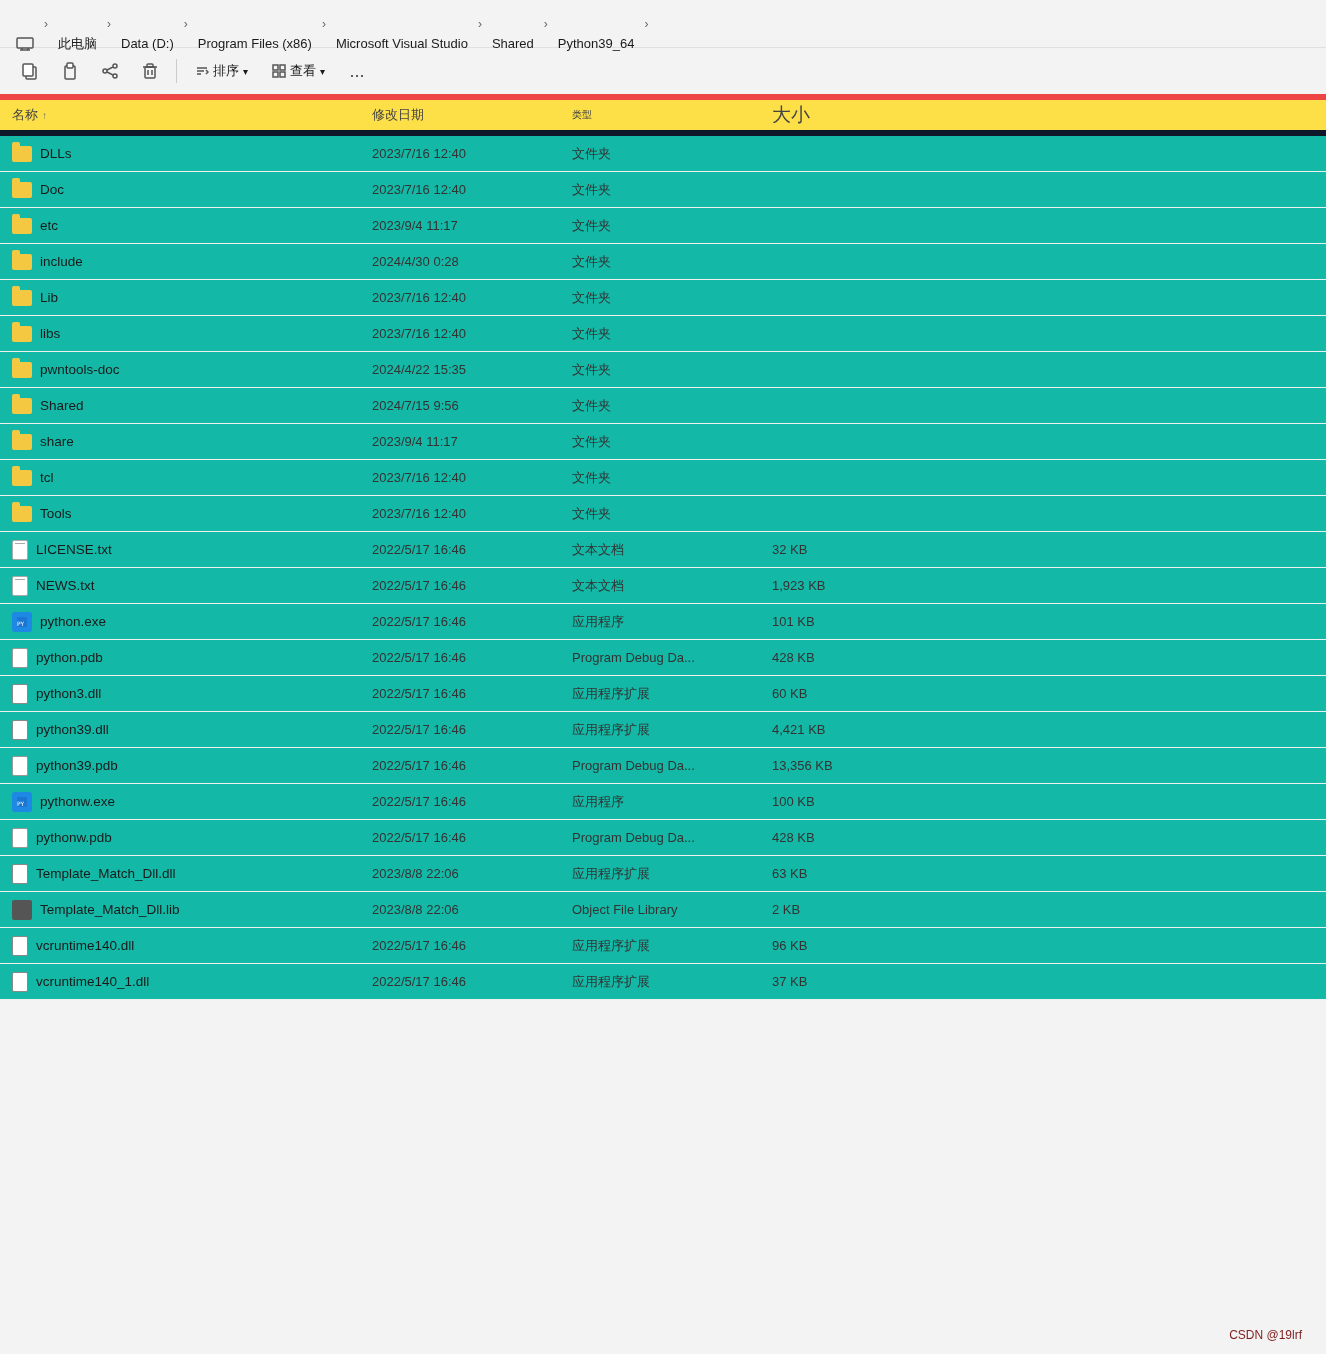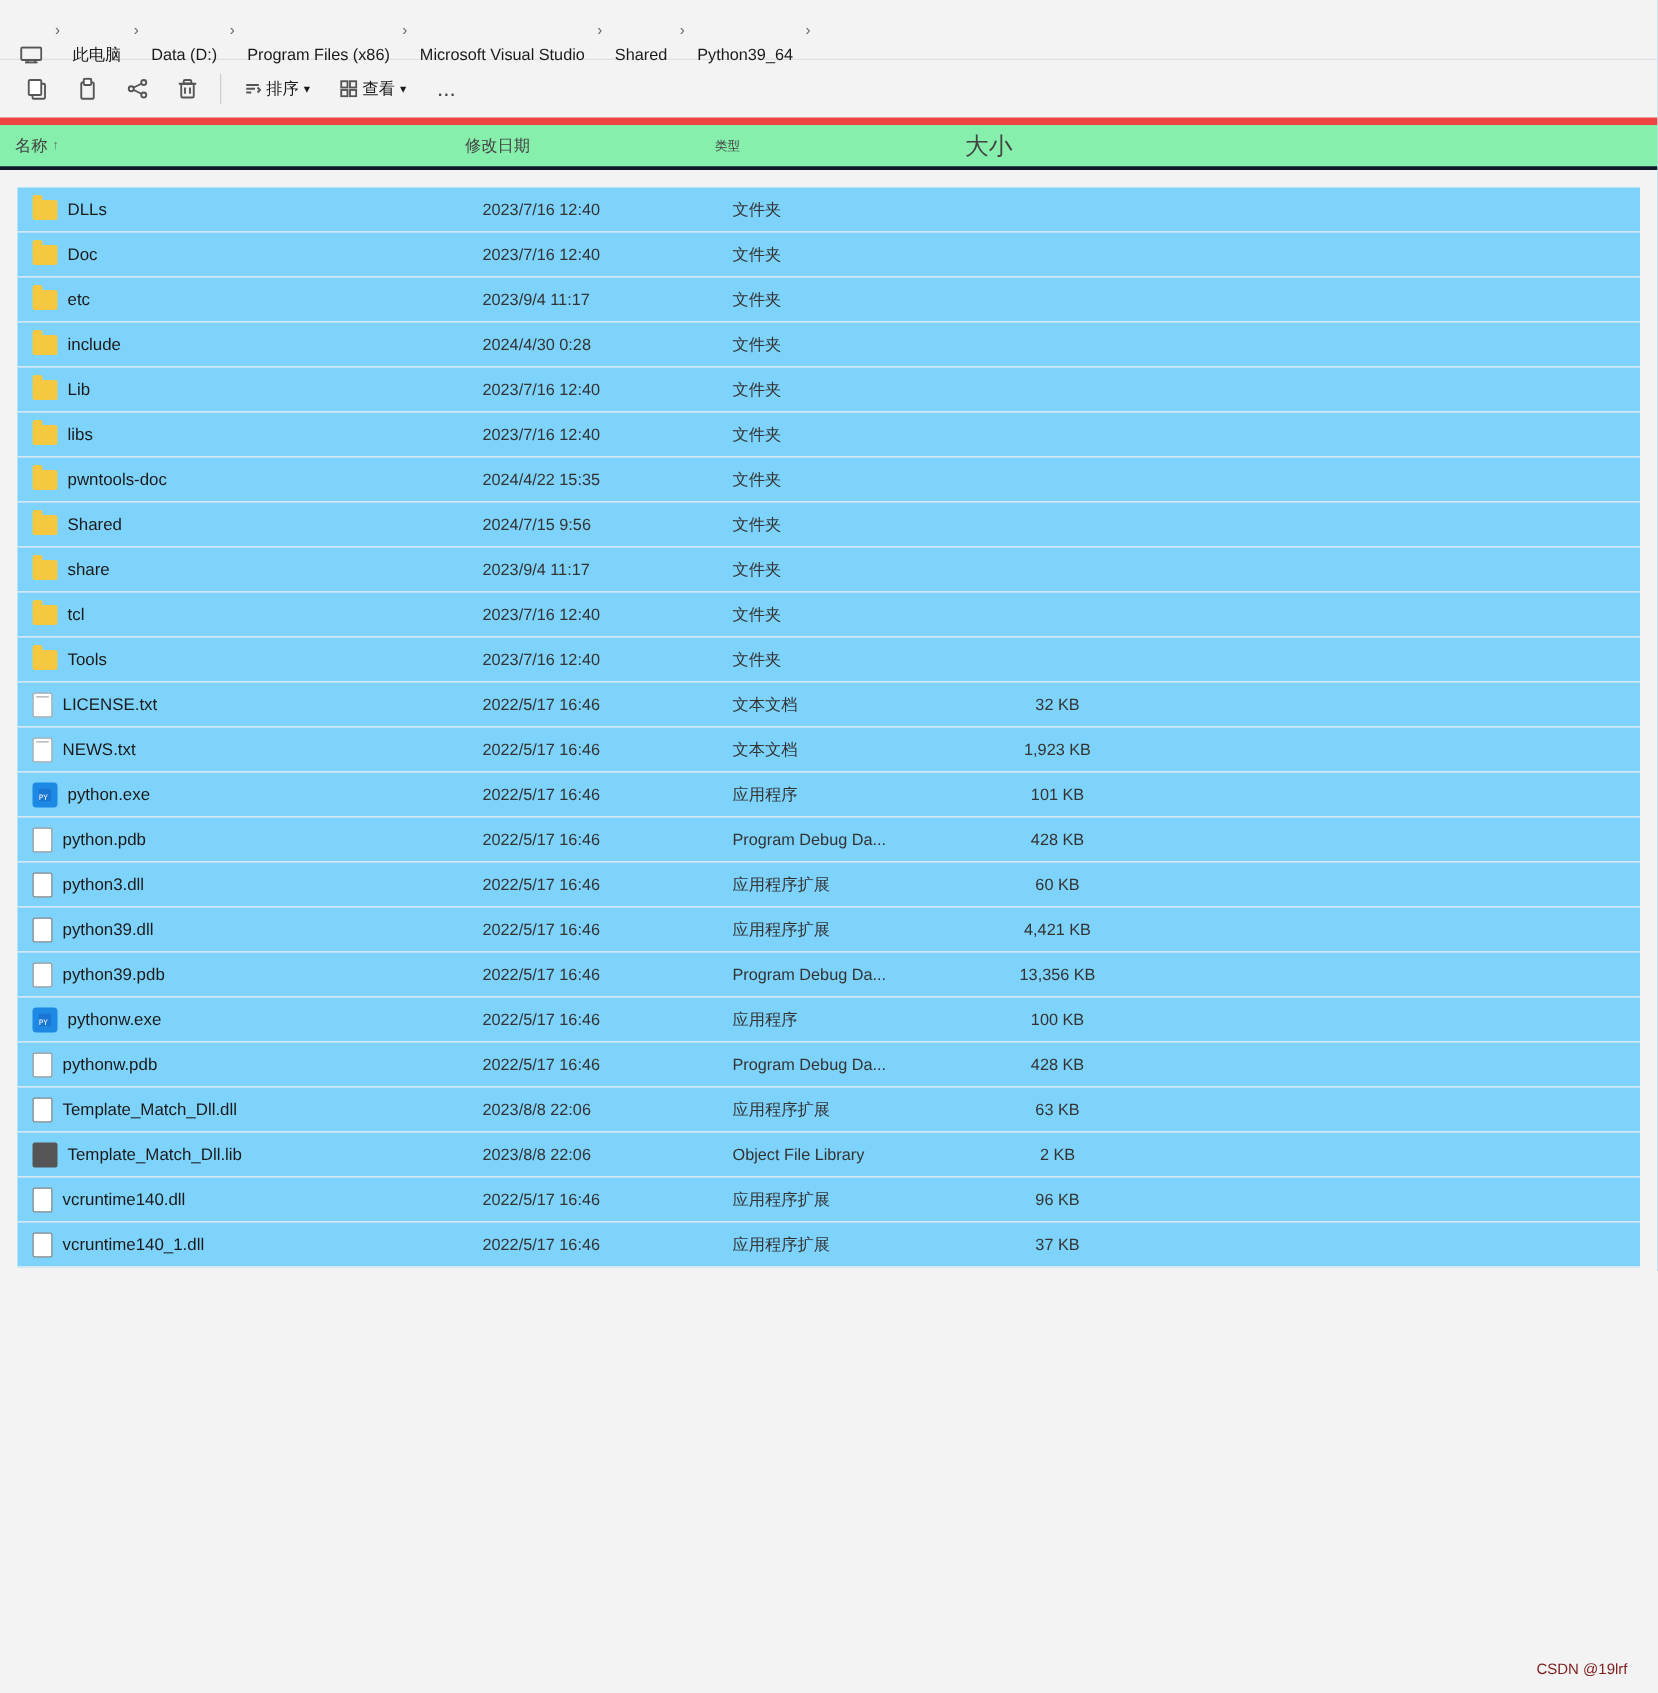--- a/index.html
+++ b/index.html
@@ -89,31 +89,31 @@
       border-radius: 4px;
       cursor: pointer;
       font-size: 18px;
       color: #444;
       border: none;
       background: transparent;
     }
 
     
     .file-list-container {
-      background: #7dd3fc;
-      margin: 14px;
+      background: #14b8a6;
+      margin: 0;
     }
 
     
     .col-header {
       display: flex;
       align-items: center;
       height: 36px;
-      background: #86efac;
-      border-bottom: 3px solid #0f172a;
+      background: #fde047;
+      border-bottom: 6px solid #0f172a;
       padding: 0 12px;
     }
     .col-name {
       width: 360px;
       font-size: 13px;
       color: #444;
       display: flex;
       align-items: center;
       gap: 4px;
     }
@@ -132,21 +132,21 @@
     }
     .file-cell-name {
       width: 360px;
       display: flex;
       align-items: center;
       gap: 8px;
       font-size: 13.5px;
     }
     .file-cell-date { width: 200px; font-size: 13px; color: #333; }
     .file-cell-type { width: 200px; font-size: 13px; color: #333; }
-    .file-cell-size { width: 120px; font-size: 13px; color: #333; text-align: center; }
+    .file-cell-size { width: 120px; font-size: 13px; color: #333; text-align: left; }
 
     
     .icon-folder {
       width: 20px;
       height: 16px;
       background: #f5c842;
       border-radius: 0 2px 2px 2px;
       position: relative;
       display: inline-block;
       flex-shrink: 0;

